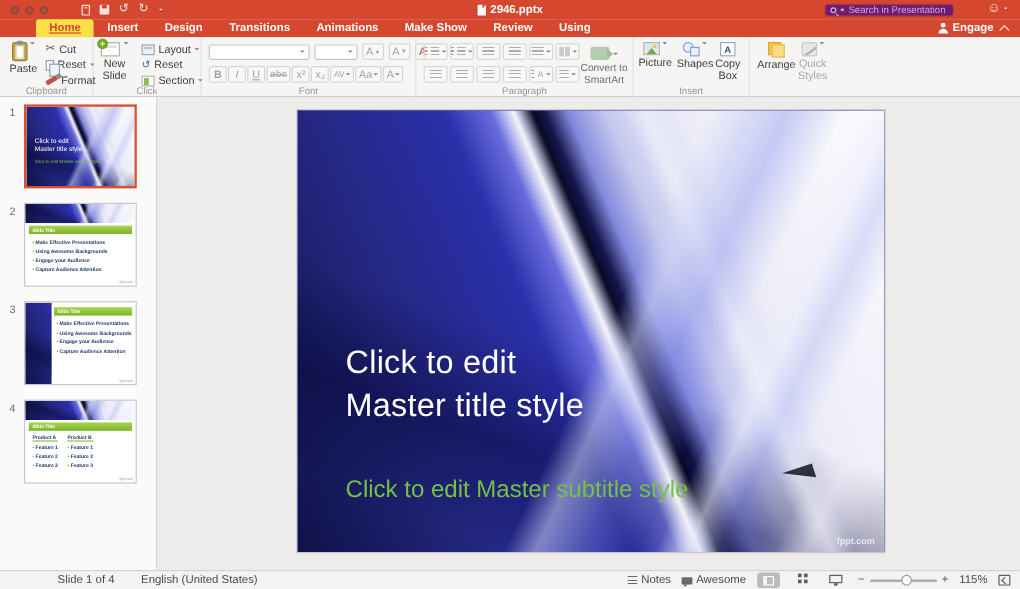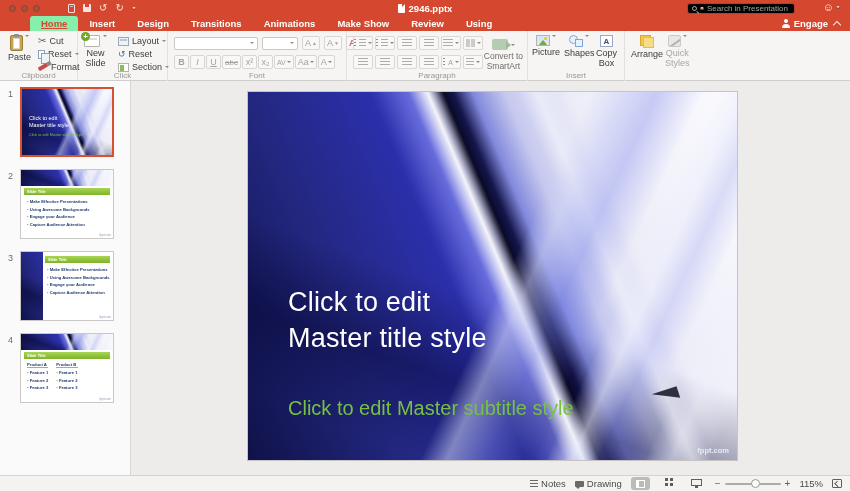--- a/index.html
+++ b/index.html
@@ -14,34 +14,34 @@
   .qat { display:flex; align-items:center; gap:8px; margin-left:28px; color:rgba(255,255,255,.85); }
   .qat .gl { font-size:10px; line-height:10px; }
   .ic-newdoc { width:7px; height:9px; border:1px solid rgba(255,255,255,.85); border-radius:1px; background:transparent; position:relative; }
   .ic-newdoc::after{ content:""; position:absolute; left:1px; top:1px; width:3px; height:1px; background:rgba(255,255,255,.6); }
   .ic-save { width:8px; height:8px; background:rgba(255,255,255,.85); border-radius:1px; position:relative; }
   .ic-save::after { content:""; position:absolute; left:2px; top:0; width:4px; height:3px; background:#d5482f; }
   .doc-title { position:absolute; left:0; right:0; top:0; height:16px; display:flex; align-items:center; justify-content:center; gap:4px; pointer-events:none; }
   .doc-ic { width:7px; height:9px; background:#fff; border-radius:1px; position:relative; }
   .doc-ic::after{ content:""; position:absolute; right:0; top:0; border-left:3px solid #d5482f; border-bottom:3px solid transparent; }
   .doc-title span.t { color:#fff; font-size:9.5px; font-weight:bold; }
-  .search { position:absolute; right:55px; top:2.5px; width:108px; height:11px; background:#000000; border:1px solid #b93f2b; border-radius:3px; display:flex; align-items:center; gap:3px; padding:0 4px; }
+  .search { position:absolute; right:55px; top:2.5px; width:108px; height:11px; background:#701a75; border:1px solid #b93f2b; border-radius:3px; display:flex; align-items:center; gap:3px; padding:0 4px; }
   .mag { width:5px; height:5px; border:1px solid rgba(255,255,255,.65); border-radius:50%; position:relative; flex:0 0 auto; }
   .mag::after { content:""; position:absolute; left:4px; top:4px; width:3px; height:1px; background:rgba(255,255,255,.65); transform:rotate(45deg); transform-origin:0 0; }
   .search .ph { color:rgba(255,255,255,.62); font-size:8px; white-space:nowrap; overflow:hidden; }
   .smiley { position:absolute; right:10px; top:1px; display:flex; align-items:center; gap:2px; color:rgba(255,255,255,.9); font-size:11px; line-height:13px; }
 
   .caret { width:0; height:0; border-left:3px solid transparent; border-right:3px solid transparent; border-top:3px solid #8a8988; display:inline-block; }
   .caret.light { border-top-color:rgba(255,255,255,.85); }
   .caret.tiny { border-left-width:2px; border-right-width:2px; border-top-width:2px; }
 
   
   .tabrow { position:absolute; top:16px; left:0; right:0; height:15px; background:#d5482f; display:flex; align-items:flex-end; padding-left:30px; }
   .tab { font-size:9.5px; color:#fff; padding:2px 11px 2px; border-radius:3px 3px 0 0; font-weight:bold; }
-  .tab.active { background:#86efac; color:#d5482f;text-decoration:underline; }
+  .tab.active { background:#fde047; color:#d5482f;text-decoration:underline; }
   .share-wrap { position:absolute; right:10px; top:16px; height:15px; display:flex; align-items:center; gap:6px; color:#fff; }
   .share-btn { display:flex; align-items:center; gap:3px; font-size:9.5px; font-weight:bold; }
   .person { position:relative; width:9px; height:9px; }
   .person::before { content:""; position:absolute; left:2px; top:0; width:4px; height:4px; border-radius:50%; background:#fff; }
   .person::after { content:""; position:absolute; left:0; bottom:0; width:8px; height:4px; border-radius:4px 4px 0 0; background:#fff; }
   .chev-up { width:6px; height:6px; border-left:1.5px solid rgba(255,255,255,.9); border-top:1.5px solid rgba(255,255,255,.9); transform:rotate(45deg); margin-top:3px; }
 
   
   .ribbon { position:absolute; top:31px; left:0; right:0; height:50px; background:#f6f5f4; border-bottom:1px solid #cfcecd; }
   .rgroup { position:absolute; top:0; height:50px; border-right:1px solid #e2e1e0; }
@@ -67,21 +67,21 @@
   .ic-layout::before { content:""; position:absolute; left:1px; top:1px; right:1px; height:2px; background:#b8c6d6; }
   .ic-reset { color:#2e75b6; font-size:9px; line-height:9px; }
   .ic-section { width:11px; height:9px; border:1px solid #b4b3b2; background:#fff; position:relative; }
   .ic-section::before { content:""; position:absolute; left:1px; top:1px; width:4px; height:6px; background:#8fbc5a; }
 
   .fontgrp .row1 { position:absolute; top:5px; left:6px; display:flex; align-items:center; gap:4px; }
   .fontgrp .row2 { position:absolute; top:24px; left:6px; display:flex; align-items:center; gap:1px; }
   .fsel { height:13px; background:#fff; border:1px solid #c9c8c7; border-radius:2px; display:flex; align-items:center; justify-content:flex-end; padding:0 3px; }
   .fbtn { min-width:15px; height:14px; background:#f9f8f7; border:1px solid #d7d6d5; border-radius:2px; display:flex; align-items:center; justify-content:center; gap:1px; font-size:9px; color:#a3a2a1; padding:0 2px; }
   .fbtn .b { font-weight:bold; } .fbtn .i { font-style:italic; } .fbtn .u { text-decoration:underline; }
-  .fbtn .s { text-decoration:line-through; font-size:8px; }
+  .fbtn .s { text-decoration:line-through; font-size:8px;font-family:Liberation Mono, monospace; }
 
   .para .row1 { position:absolute; top:5px; left:6px; display:flex; gap:2px; }
   .para .row2 { position:absolute; top:24px; left:6px; display:flex; gap:2px; }
   .pbtn { width:20px; height:14px; background:#f9f8f7; border:1px solid #d9d8d7; border-radius:2px; display:flex; align-items:center; justify-content:center; gap:2px; }
   .ic-lines { width:10px; height:8px; background:repeating-linear-gradient(to bottom,#aeadac 0 1px,transparent 1px 3px); }
   .ic-lines.short { background:repeating-linear-gradient(to bottom,#aeadac 0 1px,transparent 1px 3px); width:8px; }
   .ic-dots { width:2px; height:8px; background:repeating-linear-gradient(to bottom,#8f8e8d 0 1px,transparent 1px 3px); margin-right:1px; }
   .ic-cols { width:9px; height:8px; background:linear-gradient(to right,#aeadac 0 4px,transparent 4px 5px,#aeadac 5px 9px); opacity:.6; }
   .ic-smartart { width:16px; height:11px; background:#9fbf9a; border-radius:2px; position:relative; opacity:.75; }
   .ic-smartart::after { content:""; position:absolute; right:-3px; top:2px; border-left:5px solid #7fa87a; border-top:4px solid transparent; border-bottom:4px solid transparent; }
@@ -497,28 +497,32 @@
     <div class="slide">
       <div class="blue-art"></div>
       <div class="dark-tri"></div>
       <div class="slide-title"><span>Click to edit</span><br><span>Master title style</span></div>
       <div class="slide-sub">Click to edit Master subtitle style</div>
       <span class="wm">fppt.com</span>
     </div>
   </main>
 
   <footer class="statusbar">
+    <div class="sb-left">
+      <span>Slide 1 of 4</span>
+      <span>English (United States)</span>
+    </div>
     <div class="sb-right">
       <div class="sb-item">
           <span class="ic-notes"></span>
           <span>Notes</span>
         </div>
       <div class="sb-item">
           <span class="ic-comment"></span>
-          <span>Drawing</span>
+          <span>Awesome</span>
         </div>
       <div class="vbtn sel">
           <span class="ic-normal"></span>
         </div>
       <div class="vbtn">
           <span class="ic-grid"></span>
         </div>
       <div class="vbtn">
           <span class="ic-present"></span>
         </div>

